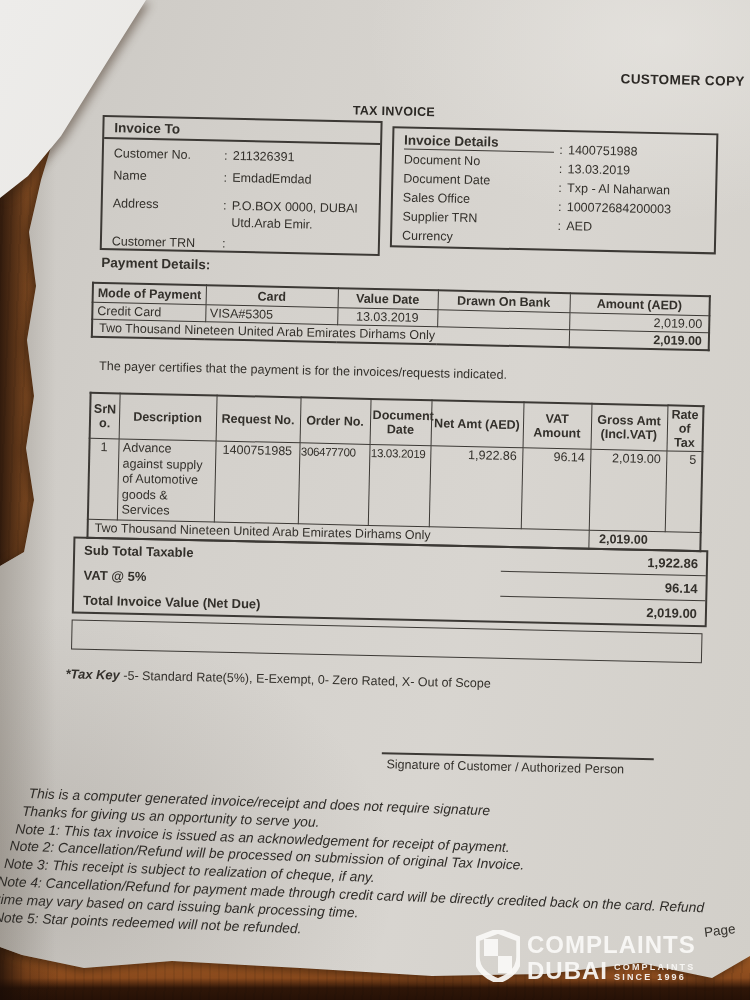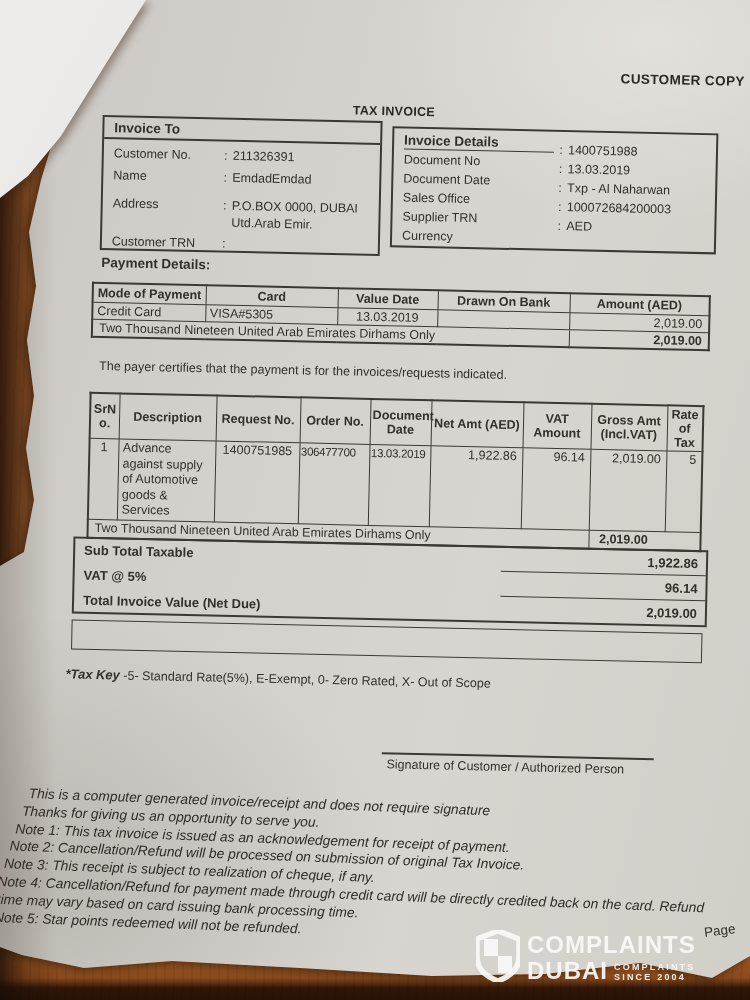--- a/index.html
+++ b/index.html
@@ -324,17 +324,17 @@
         <rect x="22" y="26" width="14" height="17"></rect>
       </g>
     </svg>
   </span>
   <span class="wm-text">
     <span class="wm-line1">COMPLAINTS</span>
     <span class="wm-line2">
       <span class="wm-board">DUBAI</span>
       <span class="wm-tag">
         <span>COMPLAINTS</span>
-        <span>SINCE 2004</span>
+        <span>SINCE 1996</span>
       </span>
     </span>
   </span>
 </div>
 
 </body></html>

